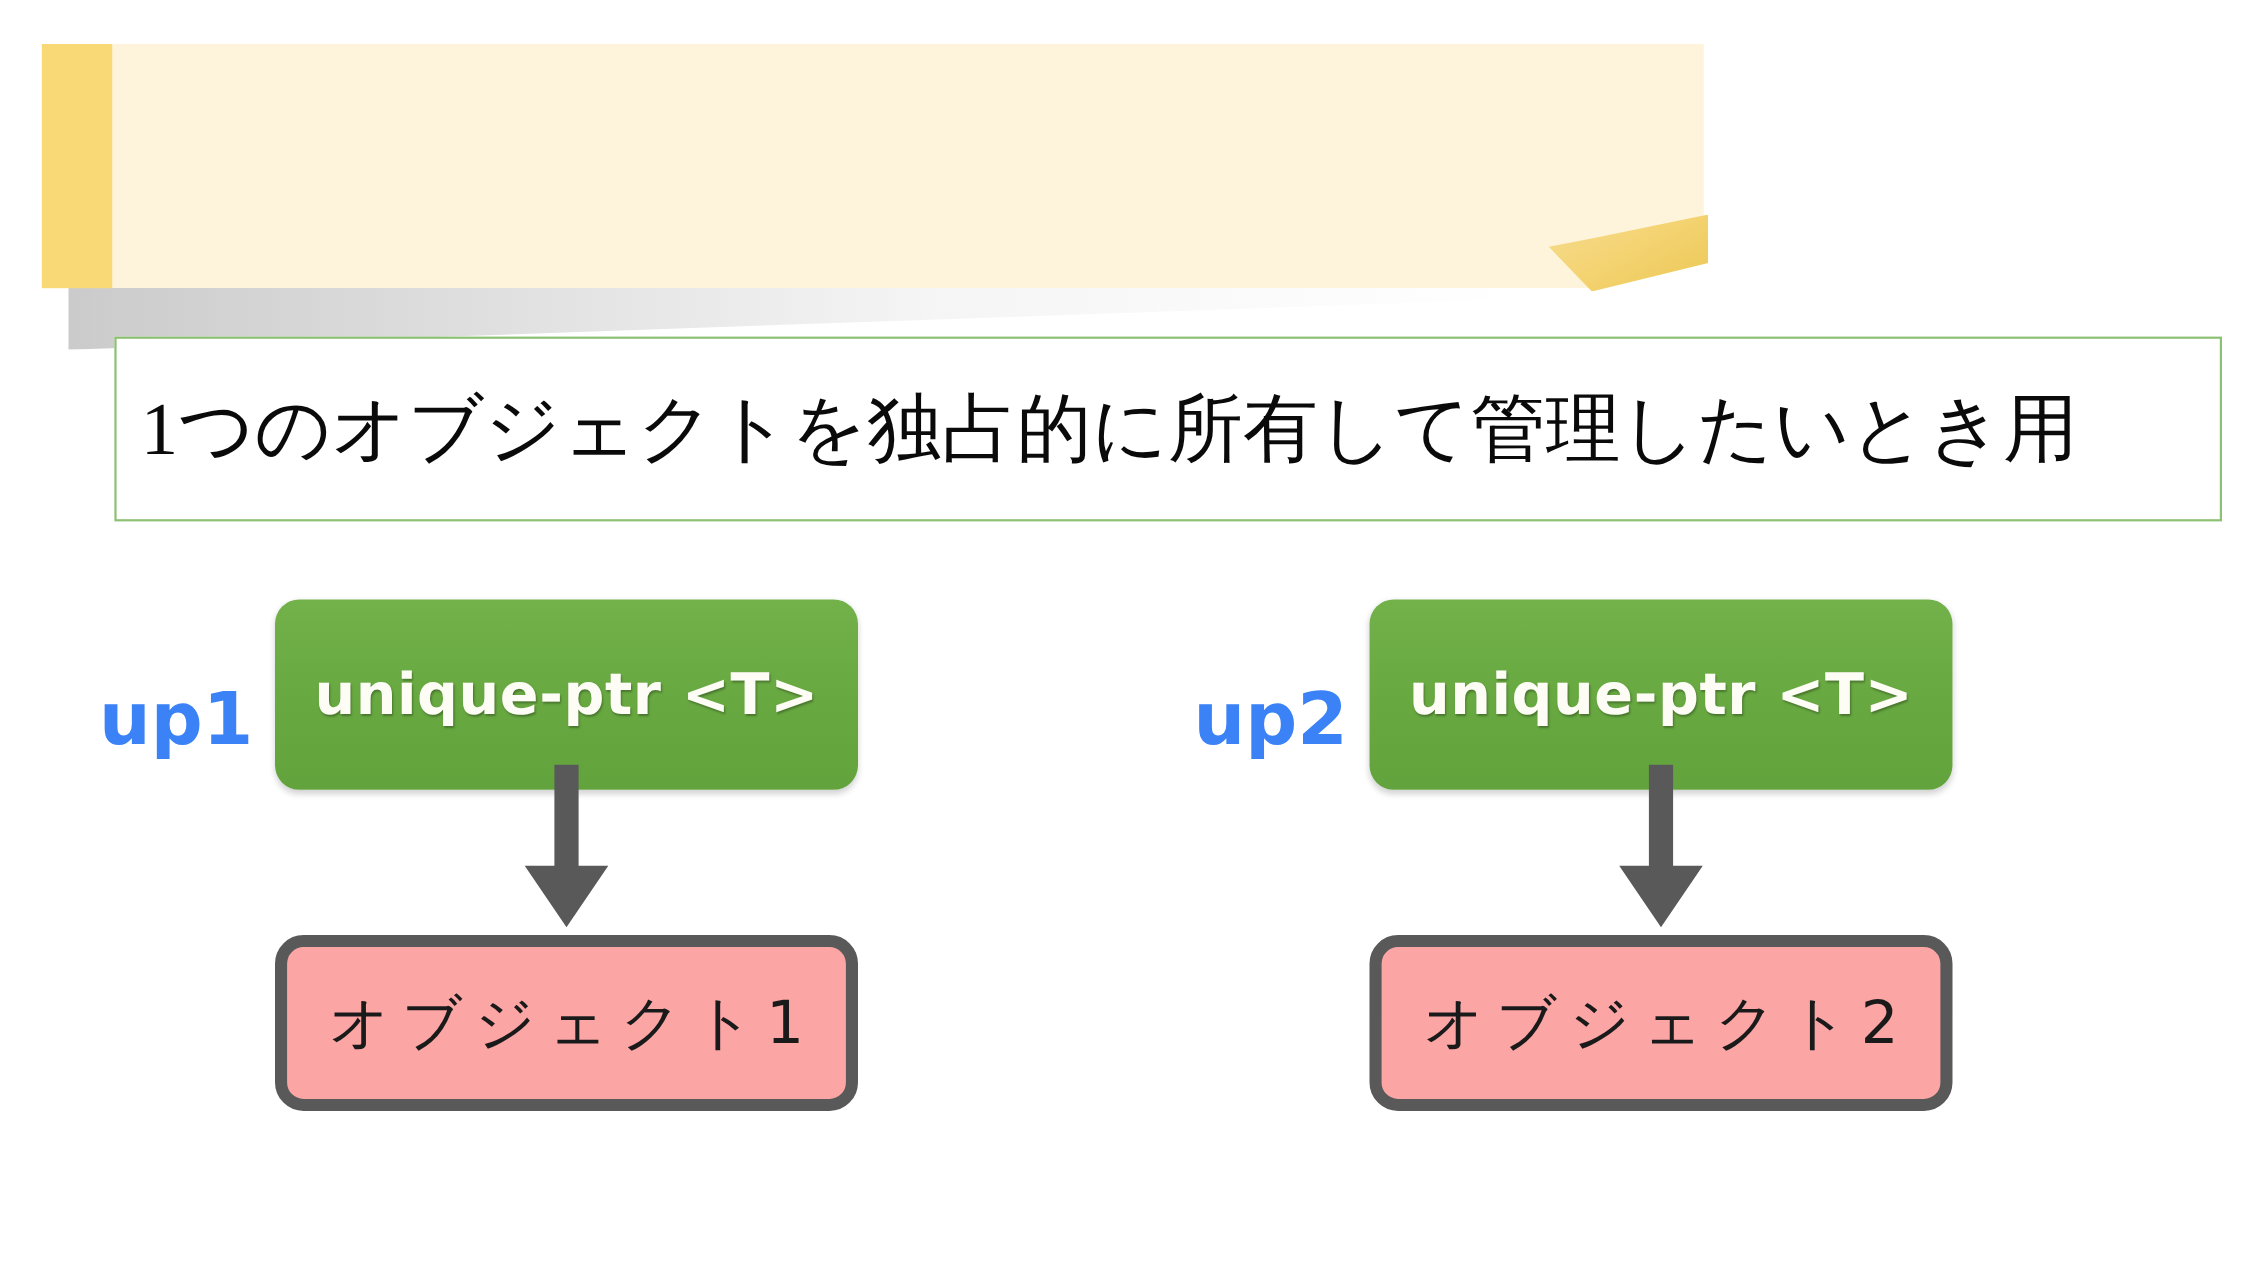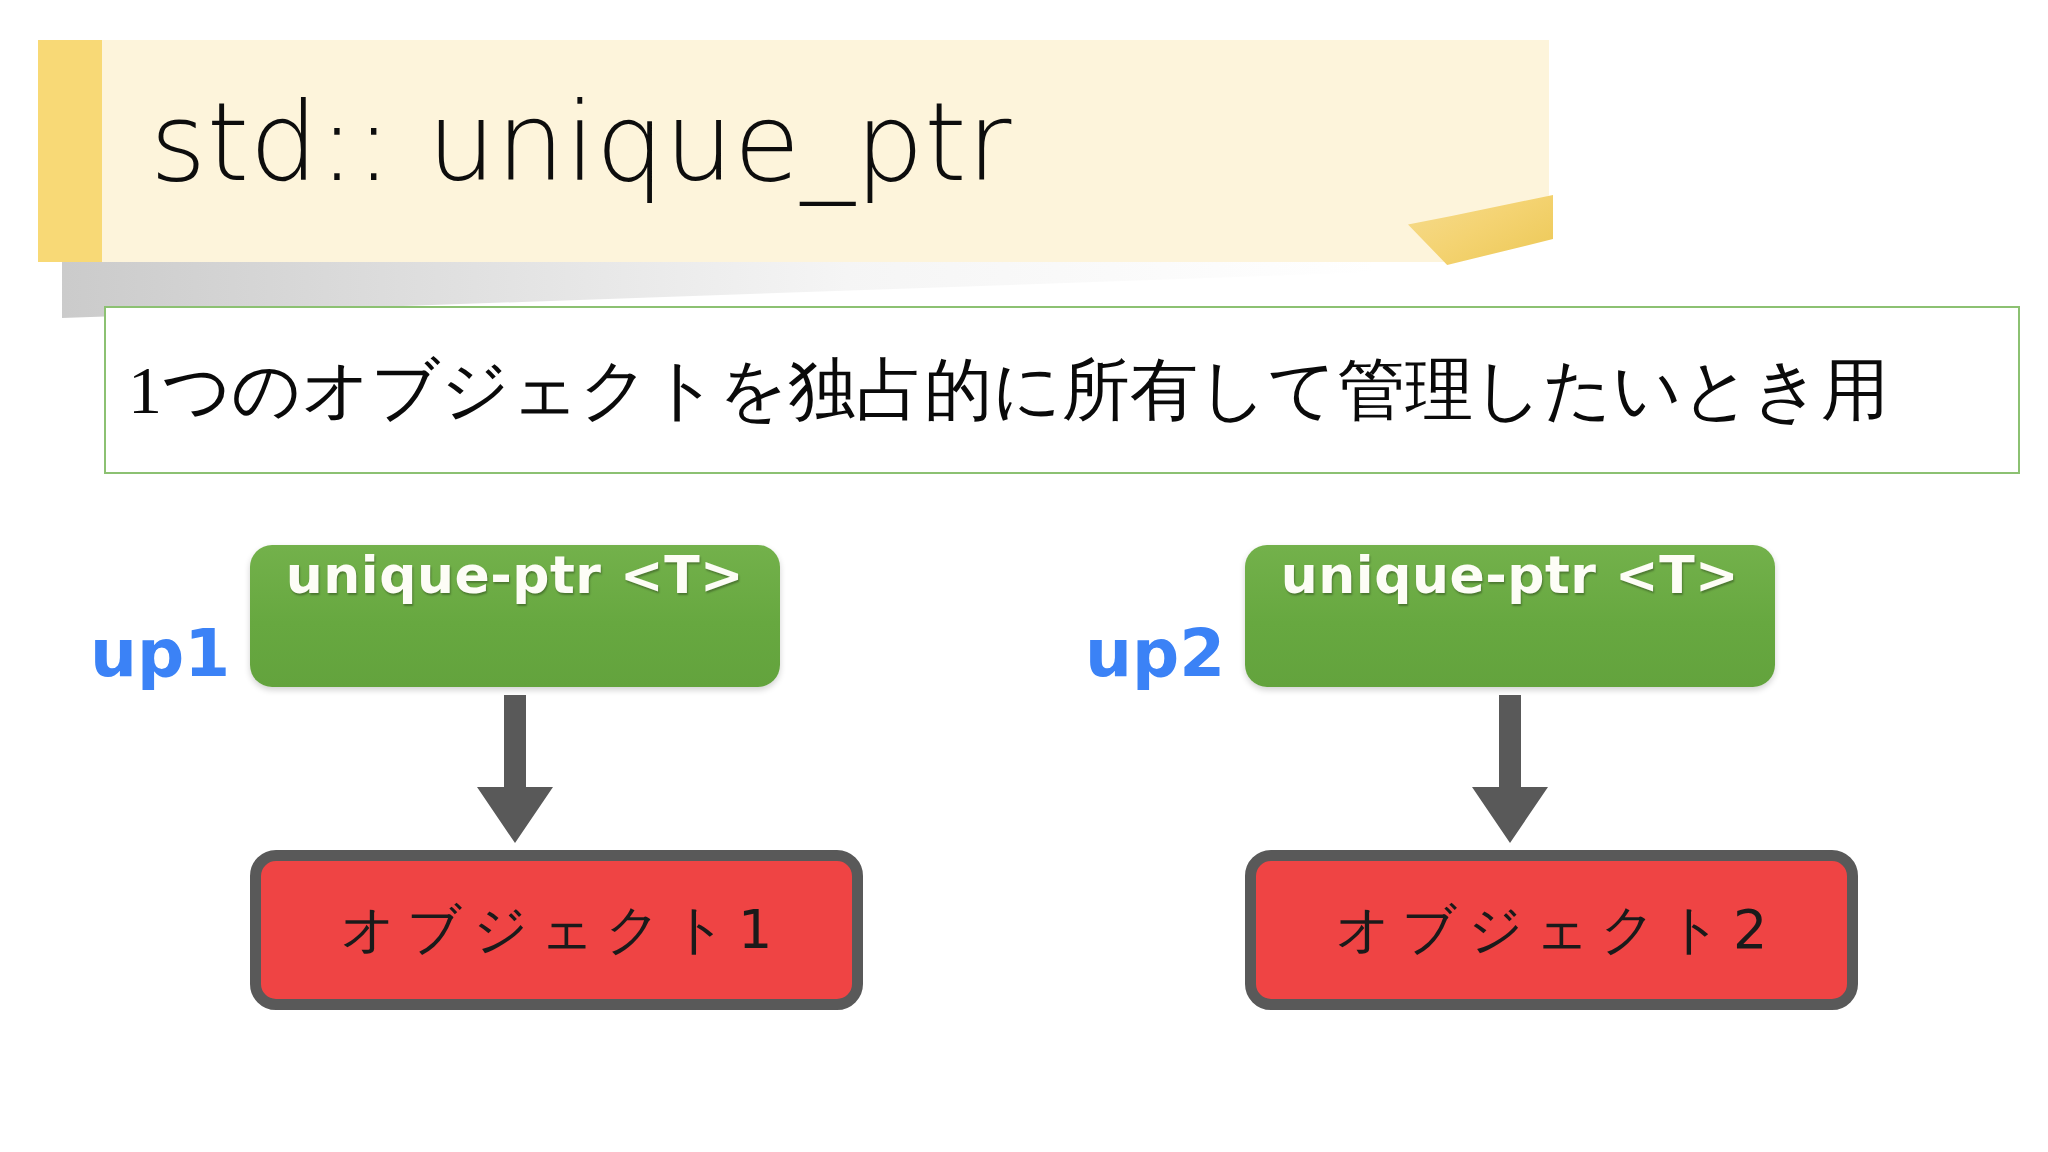--- a/index.html
+++ b/index.html
@@ -116,26 +116,26 @@
     color: #3b82f6;
     font-family: "DejaVu Sans", "Liberation Sans", sans-serif;
     white-space: nowrap;
   }
 
   .ptr-box {
     position: absolute;
     left: 160px;
     top: 0;
     width: 530px;
-    height: 142px;
+    height: 173px;
     border-radius: 22px;
     background: linear-gradient(#73b14b 0%, #67a840 55%, #63a33d 100%);
     box-shadow: 0 3px 6px rgba(0,0,0,0.18);
     display: flex;
-    align-items: flex-start;
+    align-items: center;
     justify-content: center;
   }
 
   .ptr-box-text {
     font-size: 52px;
     font-weight: bold;
     color: #fdfdf6;
     letter-spacing: 0.5px;
     text-shadow: 1px 2px 2px rgba(0,0,0,0.30);
     white-space: nowrap;
@@ -147,25 +147,25 @@
     left: 387px;
     top: 150px;
     width: 76px;
     height: 148px;
   }
 
   .obj-box {
     position: absolute;
     left: 160px;
     top: 305px;
-    width: 613px;
+    width: 530px;
     height: 160px;
     border: 11px solid #595959;
     border-radius: 26px;
-    background: #ef4444;
+    background: #fca5a5;
     display: flex;
     align-items: center;
     justify-content: center;
   }
 
   .obj-box-text {
     font-size: 54px;
     font-weight: 400;
     color: #1a1a1a;
     letter-spacing: 11px;
@@ -177,21 +177,20 @@
 </head>
 <body>
 
 <div id="slide">
 
   <div class="title-banner">
     <div class="banner-shadow"></div>
     <div class="banner-body"></div>
     <div class="banner-accent"></div>
     <div class="banner-fold"></div>
-    <div class="banner-title">std:: unique_ptr</div>
   </div>
 
   <div class="desc-box">
     <span class="desc-text">1つのオブジェクトを独占的に所有して管理したいとき用</span>
   </div>
 
   <div class="group left">
     <span class="ptr-label">up1</span>
 
     <div class="ptr-box">

